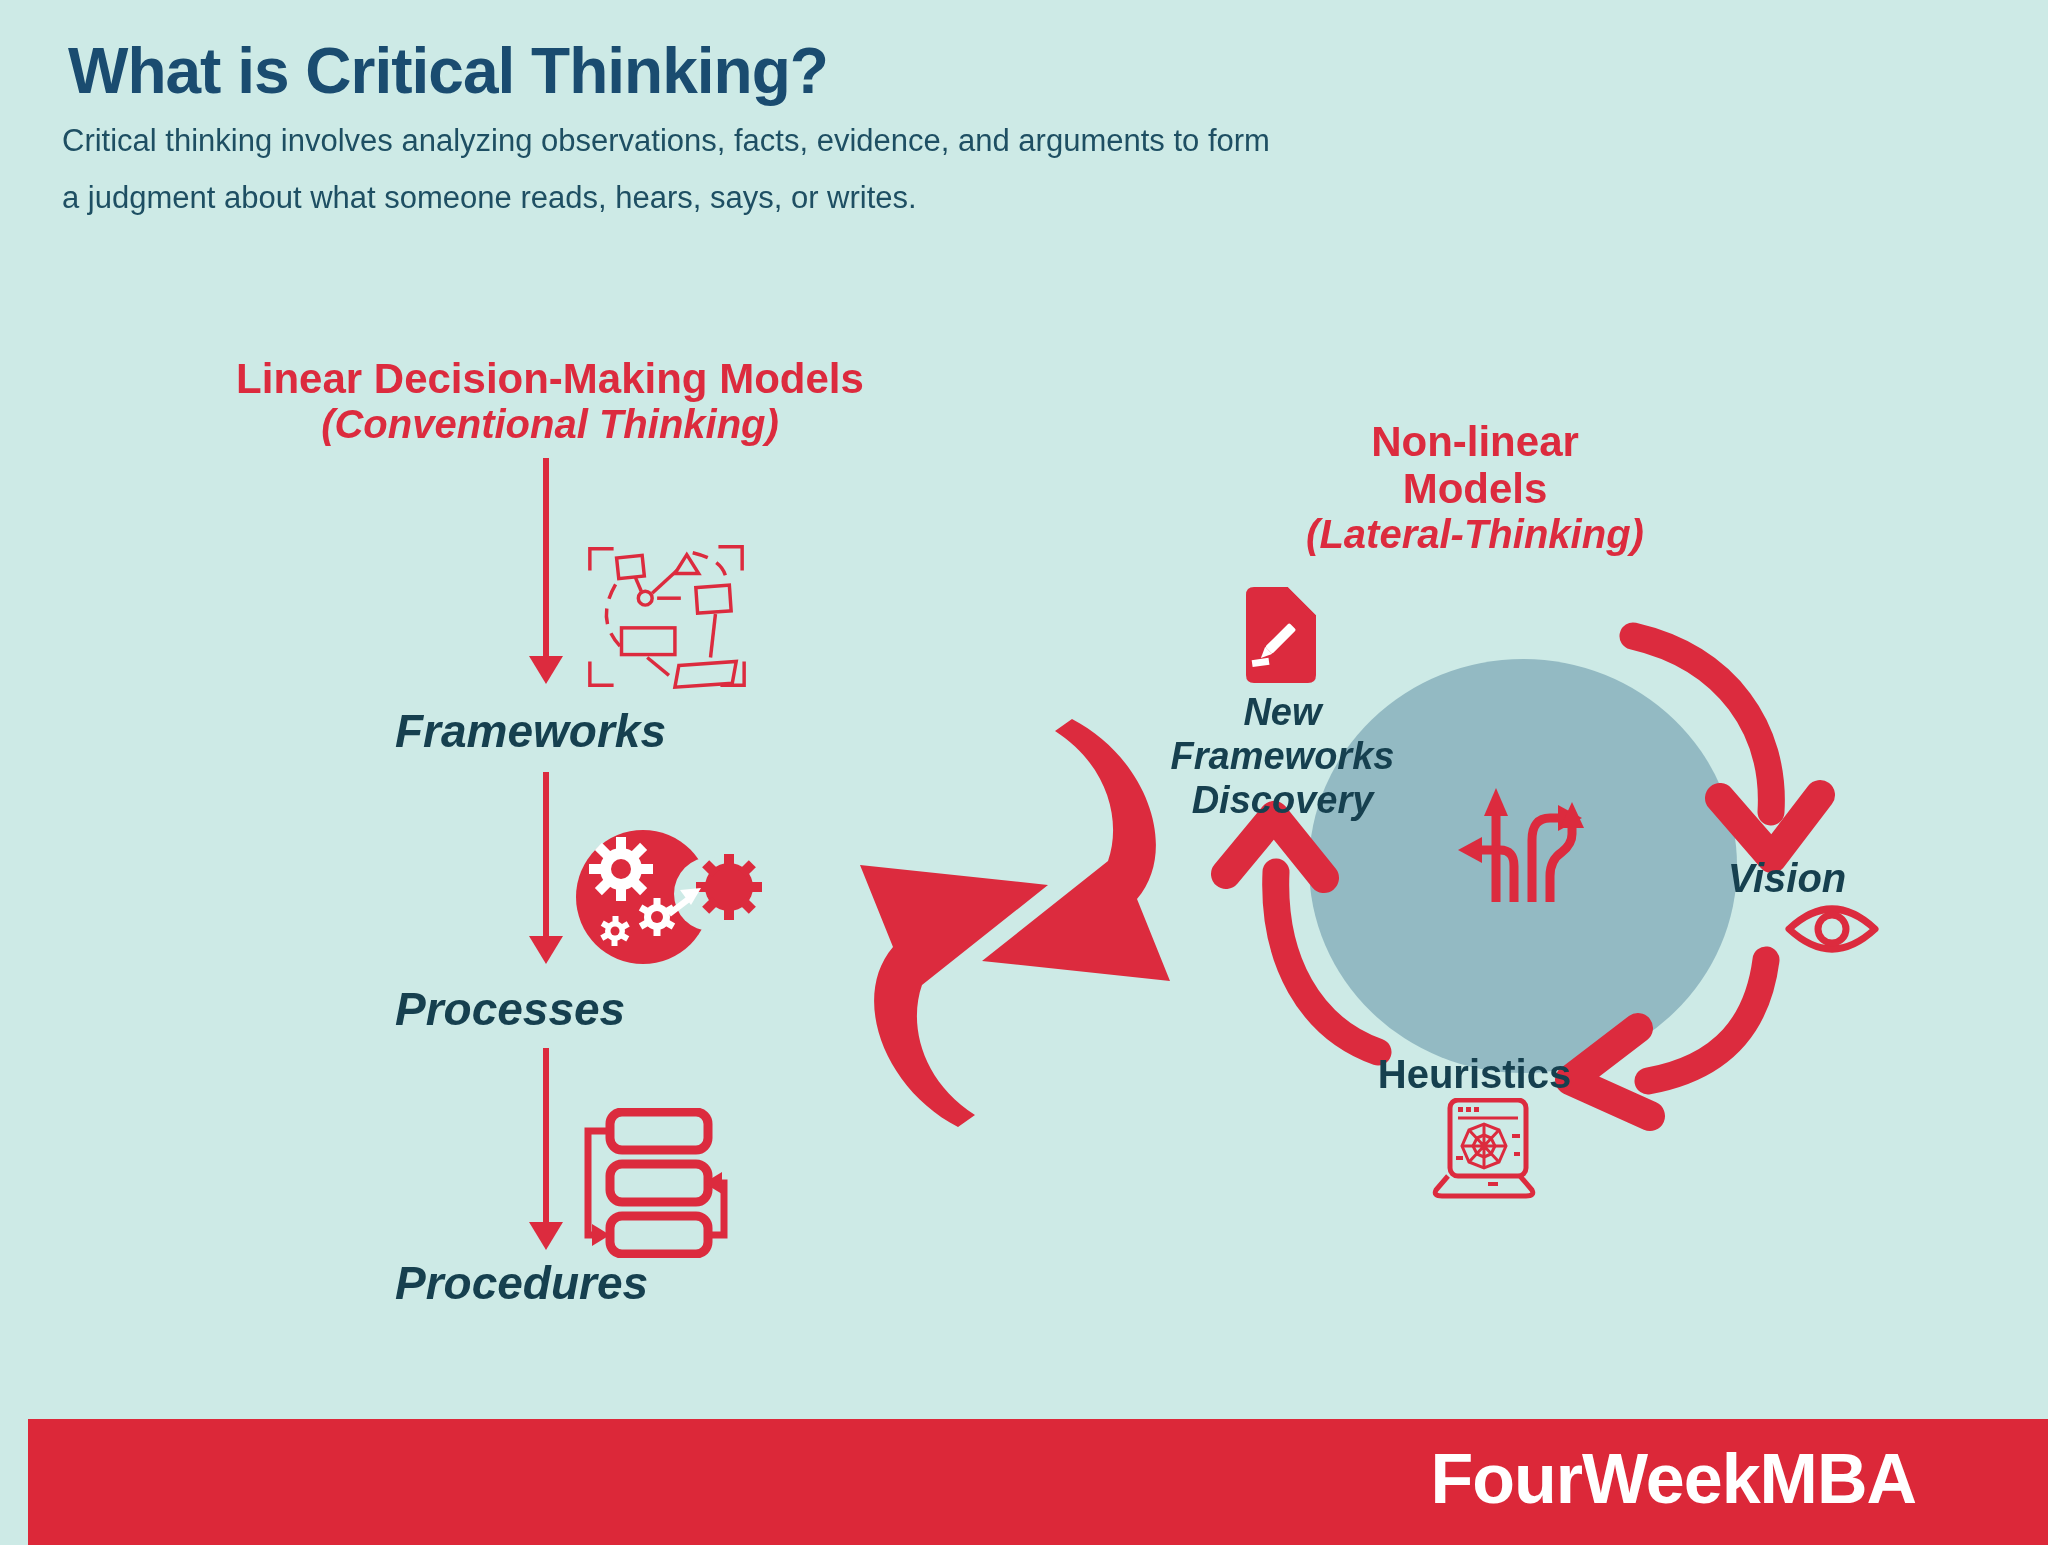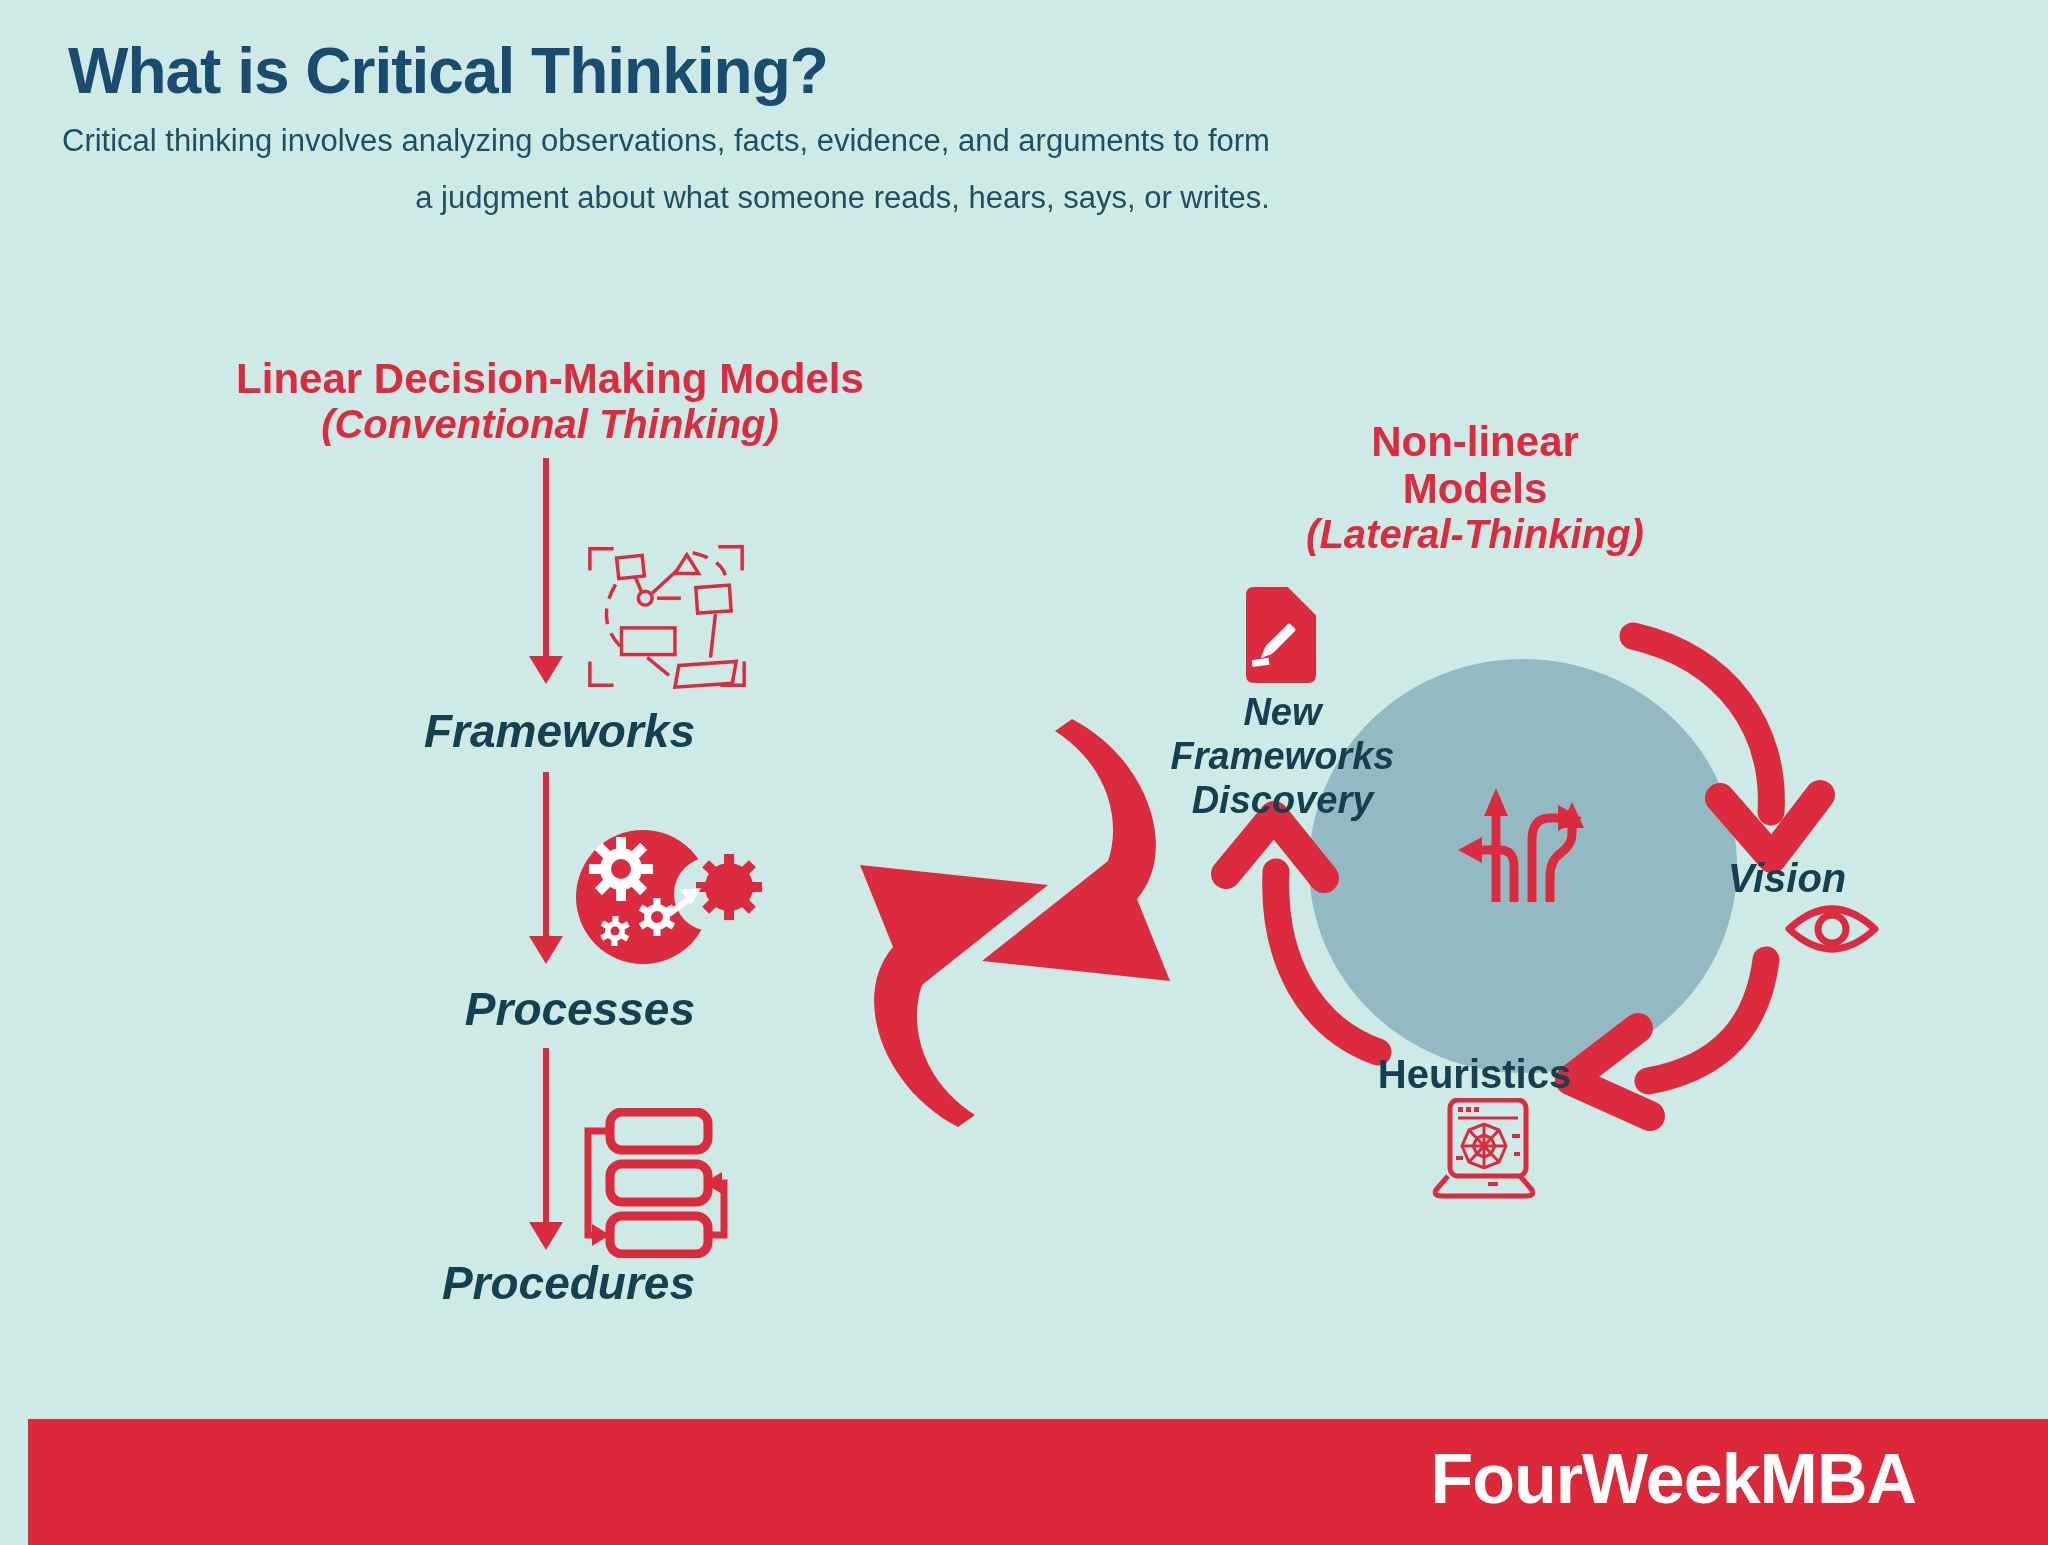--- a/index.html
+++ b/index.html
@@ -9,21 +9,21 @@
     font-family:"Liberation Sans", sans-serif;
     padding-left:15px;
   }
   
   .page-title{
     position:absolute;left:68px;top:34px;
     font-size:64px;font-weight:800;letter-spacing:-1px;color:#1a4c70;
   }
   .page-subtitle{
     position:absolute;left:62px;top:112px;
-    font-size:31px;color:#1e4f63;line-height:1.85;text-align:right;
+    font-size:31px;color:#1e4f63;line-height:1.85;
   }
   
   .left-heading{
     position:absolute;left:215px;top:356px;width:670px;text-align:center;
     color:#dc2b3e;line-height:1.1;
   }
   .left-heading .h-main{font-size:42px;font-weight:bold;}
   .left-heading .h-sub{font-size:40px;font-weight:bold;font-style:italic;text-align:center;}
   .right-heading{
     position:absolute;left:1235px;top:418px;width:480px;text-align:center;
@@ -32,21 +32,21 @@
   .right-heading .h-main{font-size:42px;font-weight:bold;}
   .right-heading .h-sub{font-size:40px;font-weight:bold;font-style:italic;}
   
   .varrow{position:absolute;width:6px;background:#dc2b3e;}
   .varrow::after{
     content:"";position:absolute;left:50%;transform:translateX(-50%);
     bottom:-26px;width:0;height:0;
     border:17px solid transparent;border-bottom:0;border-top:28px solid #dc2b3e;
   }
   .flow-label{
-    position:absolute;left:395px;width:300px;text-align:right;
+    position:absolute;left:395px;width:300px;text-align:left;
     font-size:46px;font-weight:bold;font-style:italic;color:#16404f;
   }
   .icon-abs{position:absolute;}
   
   .cycle-circle{
     position:absolute;left:1309px;top:659px;width:428px;height:414px;
     border-radius:50%;background:#93bac3;
   }
   .node-label{
     position:absolute;text-align:center;color:#16404f;font-weight:bold;

